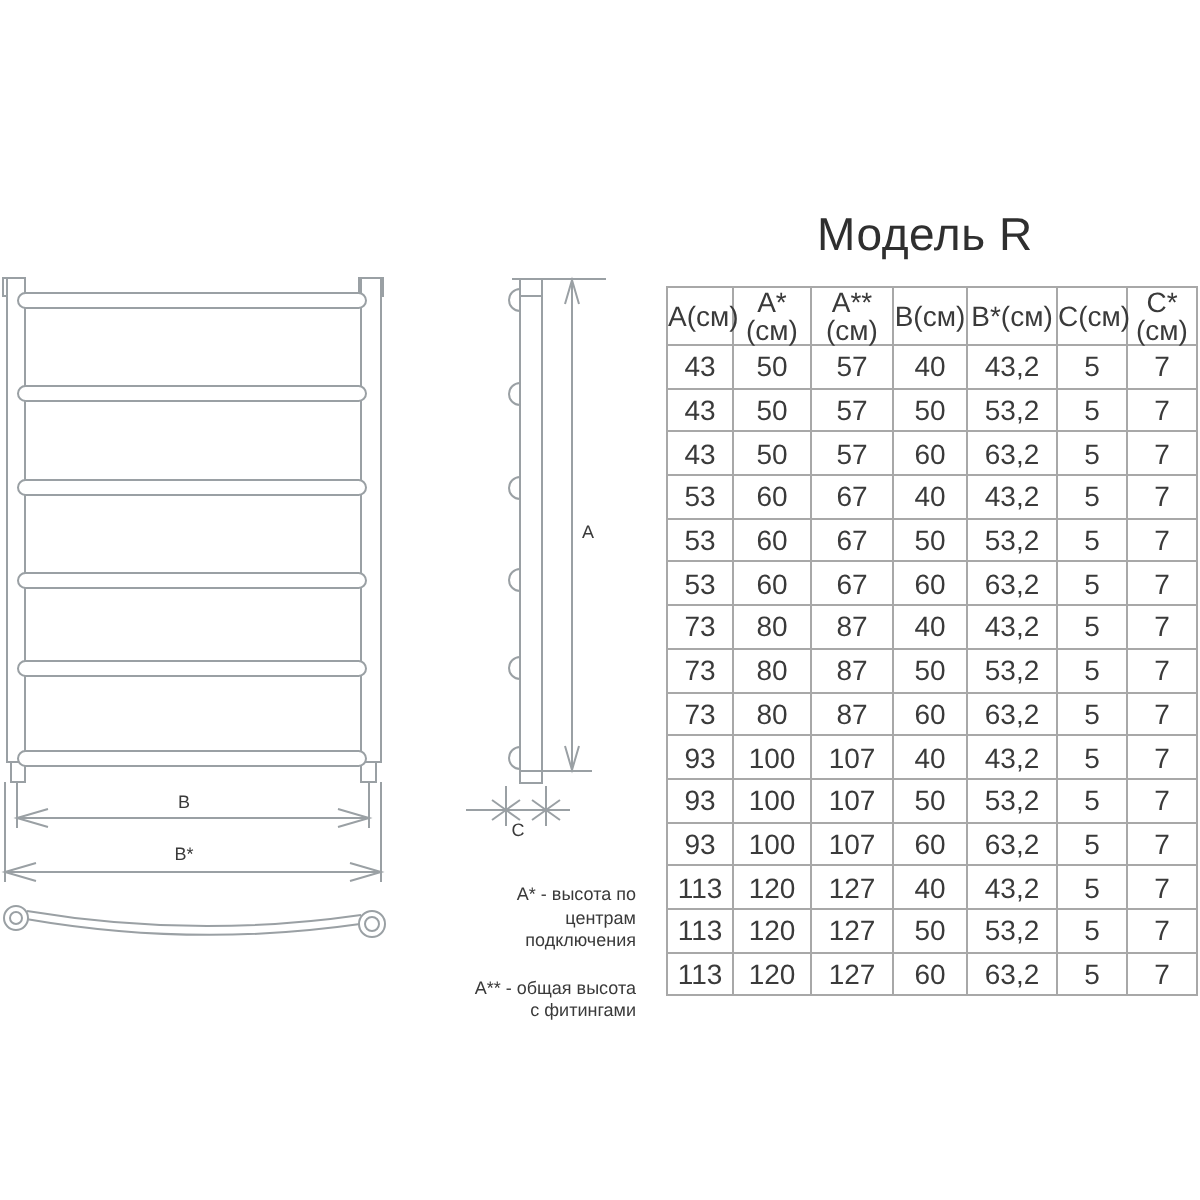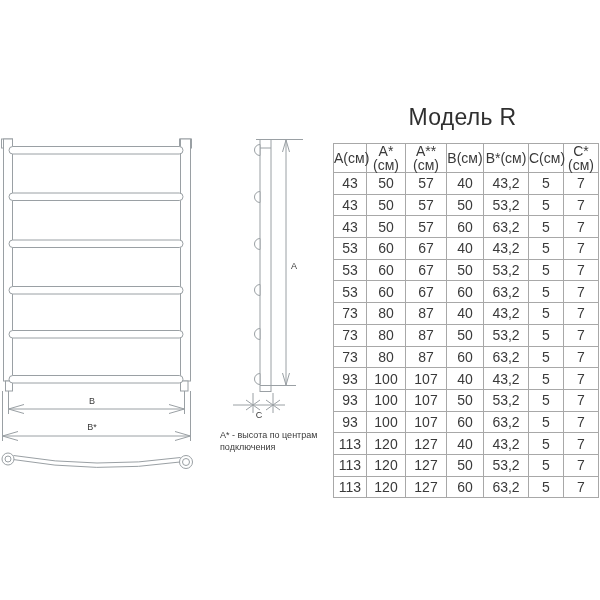--- a/index.html
+++ b/index.html
@@ -19,21 +19,21 @@
     font-size:14px;color:#3a3a3a;margin-left:17px;
   }
   table.spec th, table.spec td{
     border:1px solid #a8a8a8;text-align:center;vertical-align:middle;
     font-weight:400;padding:0;height:20.7px;line-height:1;
   }
   .legend{
     position:absolute;left:220px;top:430px;width:110px;
     font-size:9px;line-height:11.5px;color:#3a3a3a;
   }
-  .legend p{margin:0;}
+  .legend p{margin:12px;text-align:right;}
   .dim-label{font-size:9px;fill:#3a3a3a;font-family:"Liberation Sans",sans-serif;}
 </style>
 </head>
 <body>
 
 <div class="canvas">
 
   <svg class="drawing" viewBox="0 0 600 600">
     <g stroke="#9aa0a4" stroke-width="1" fill="none">
 
@@ -280,15 +280,16 @@
           <td>60</td>
           <td>63,2</td>
           <td>5</td>
           <td>7</td>
         </tr>
       </tbody>
   </table>
 
   <div class="legend">
     <p>А* - высота по центрам подключения</p>
+    <p>А** - общая высота с фитингами</p>
   </div>
 
 </div>
 
 </body></html>

